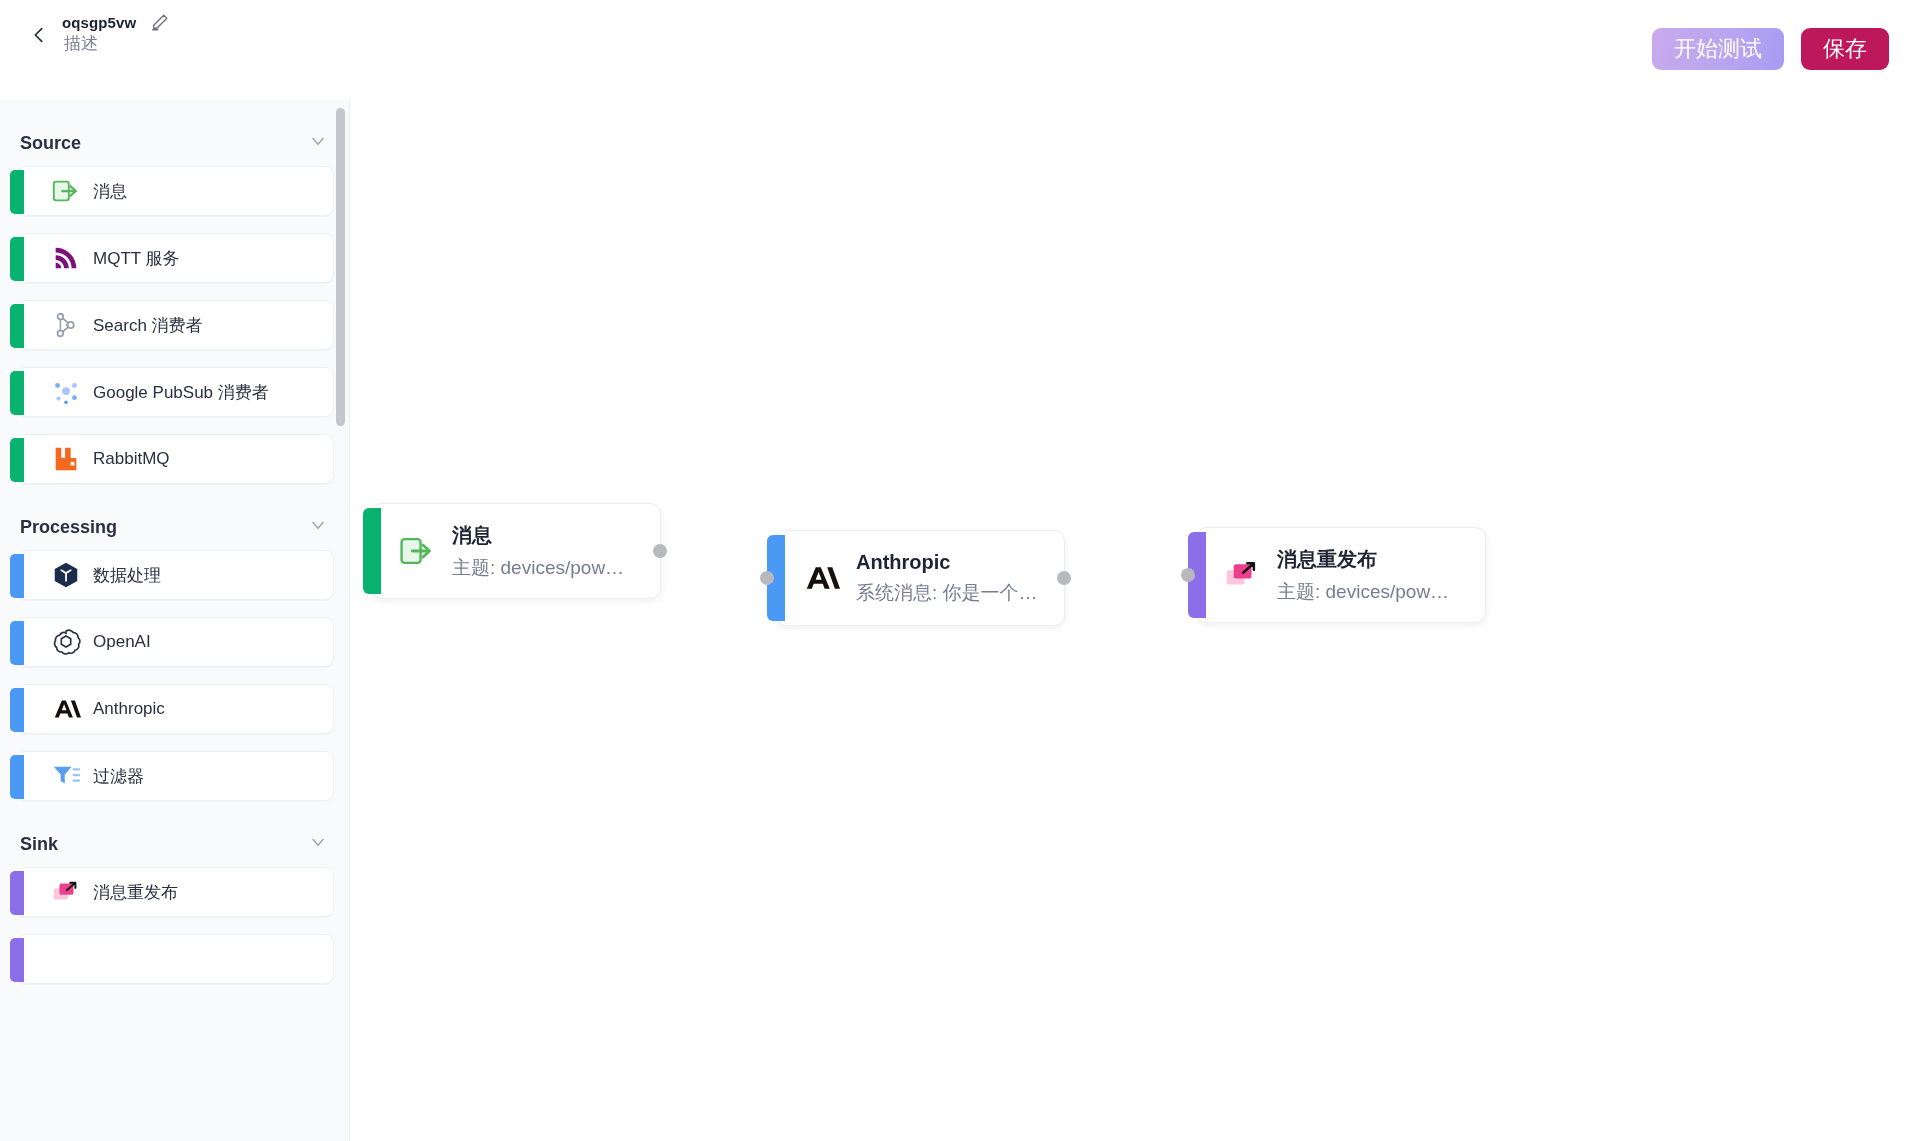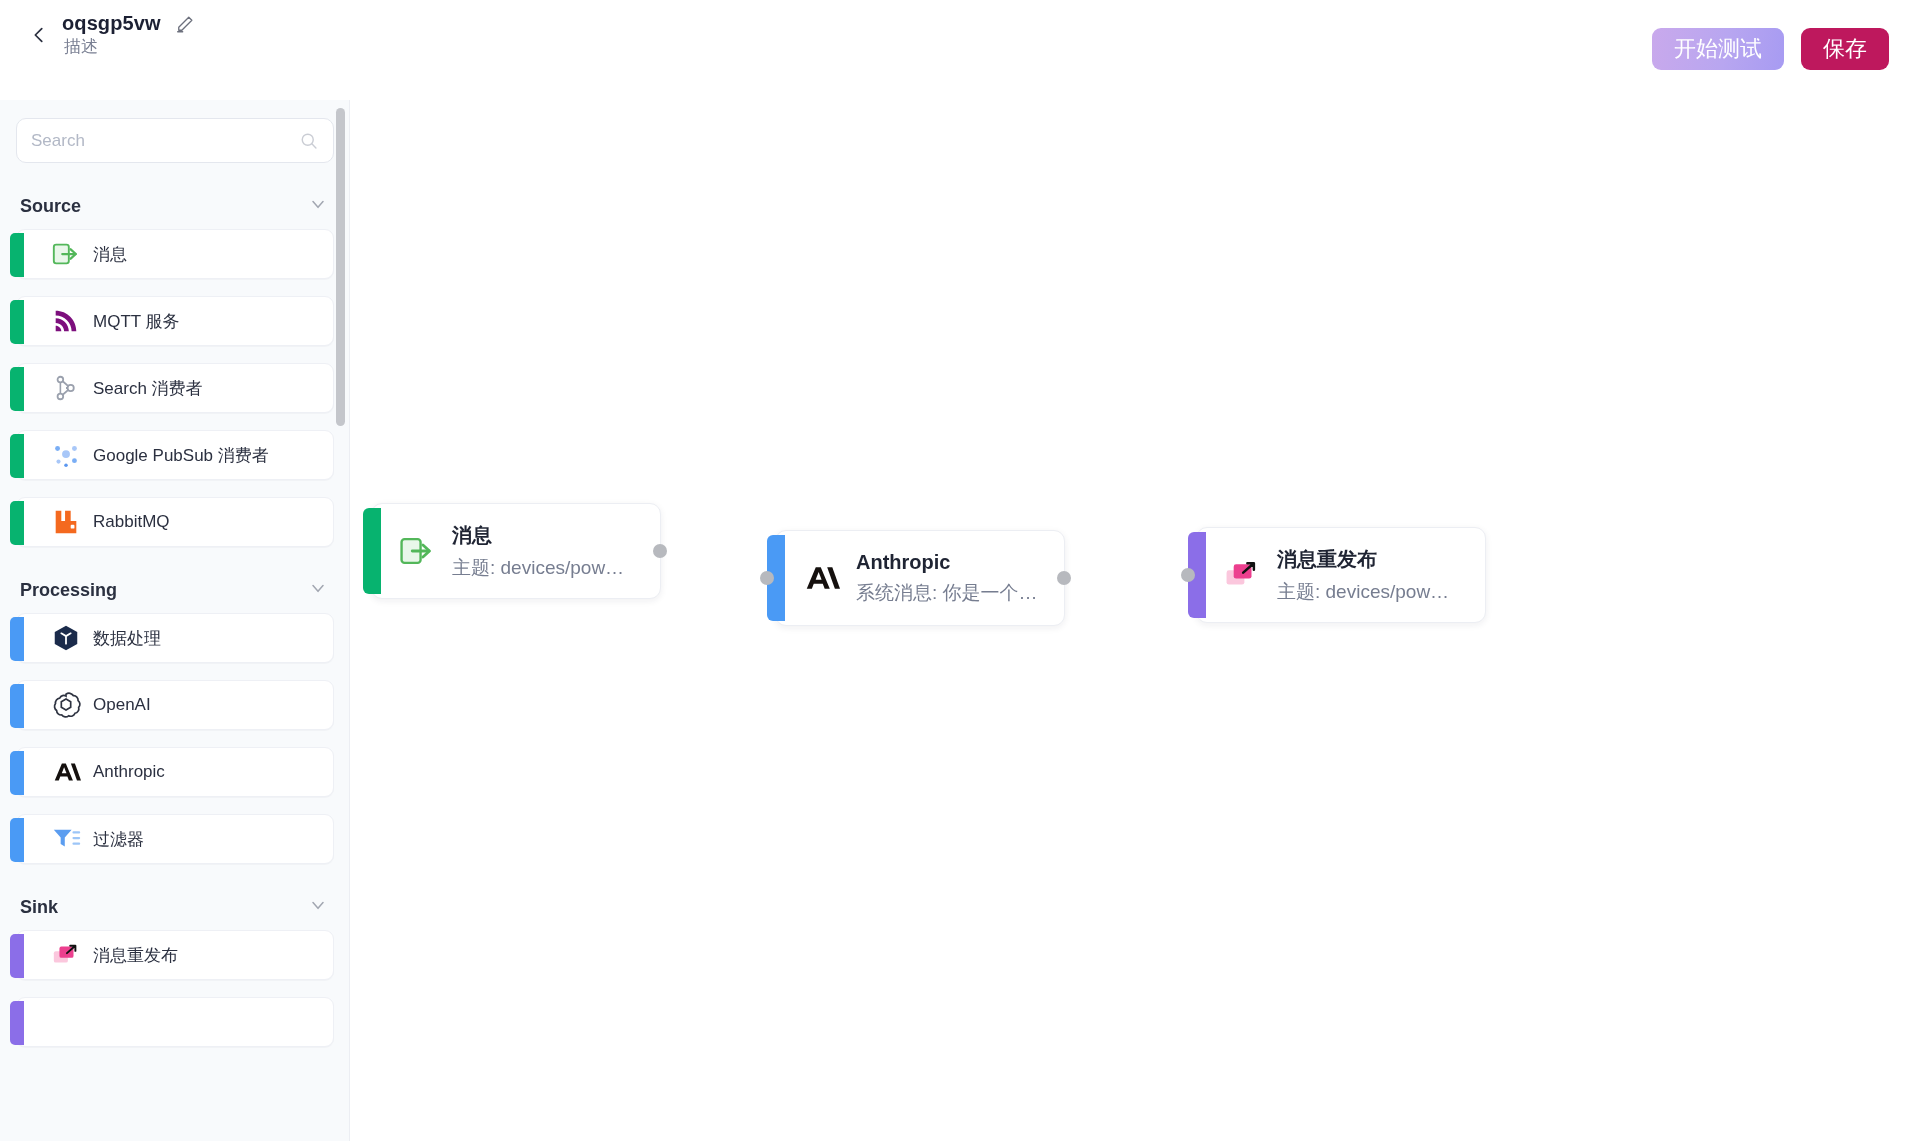--- a/index.html
+++ b/index.html
@@ -18,21 +18,21 @@
   }
   .header-left { display: flex; align-items: flex-start; padding: 12px 0 0 22px; }
   .back-btn {
     width: 34px; height: 34px; display: flex; align-items: center; justify-content: center;
     cursor: pointer; margin-top: 6px;
   }
   .back-btn svg { display: block; }
   .title-block { margin-left: 6px; }
   .title-row { display: flex; align-items: center; gap: 14px; }
   .page-title {
-    font-size: 20px; font-weight: bold; color: #1c2033; letter-spacing: 0.1px;
+    font-size: 15px; font-weight: bold; color: #1c2033; letter-spacing: 0.1px;
   }
   .edit-icon { width: 20px; height: 20px; cursor: pointer; opacity: .75; }
   .page-desc {
     font-size: 17px; color: #7b8194; margin-top: 0; padding-left: 2px;
   }
   .header-right {
     margin-left: auto; display: flex; align-items: center; gap: 17px;
     padding: 28px 36px 0 0;
   }
   .btn {
@@ -161,31 +161,20 @@
       </div>
     </div>
     <div class="header-right">
       <button class="btn btn-test">开始测试</button>
       <button class="btn btn-save">保存</button>
     </div>
   </div>
 
   <div class="sidebar">
     <div class="sidebar-inner">
-      <div class="search-wrap">
-        <div class="search-box">
-          <input class="search-input" type="text" placeholder="Search" style="">
-          <span class="search-icon">
-            <svg width="20" height="20" viewBox="0 0 24 24" fill="none" stroke="#8b91a1" stroke-width="1.7" stroke-linecap="round">
-                <circle cx="10.5" cy="10.5" r="6.6"></circle>
-                <line x1="15.4" y1="15.4" x2="20.3" y2="20.3"></line>
-              </svg>
-          </span>
-        </div>
-      </div>
       <div id="palette-sections">
           <div class="section">
             <div class="section-header">
               <span class="section-title">Source</span>
               <span class="chevron"><svg width="20" height="20" viewBox="0 0 24 24" fill="none" stroke="#5d6375" stroke-width="1.8" stroke-linecap="round" stroke-linejoin="round">
                   <polyline points="6 9 12 16 18 9"></polyline>
                 </svg></span>
             </div>
             <div class="palette-list">
               <div class="palette-item">

